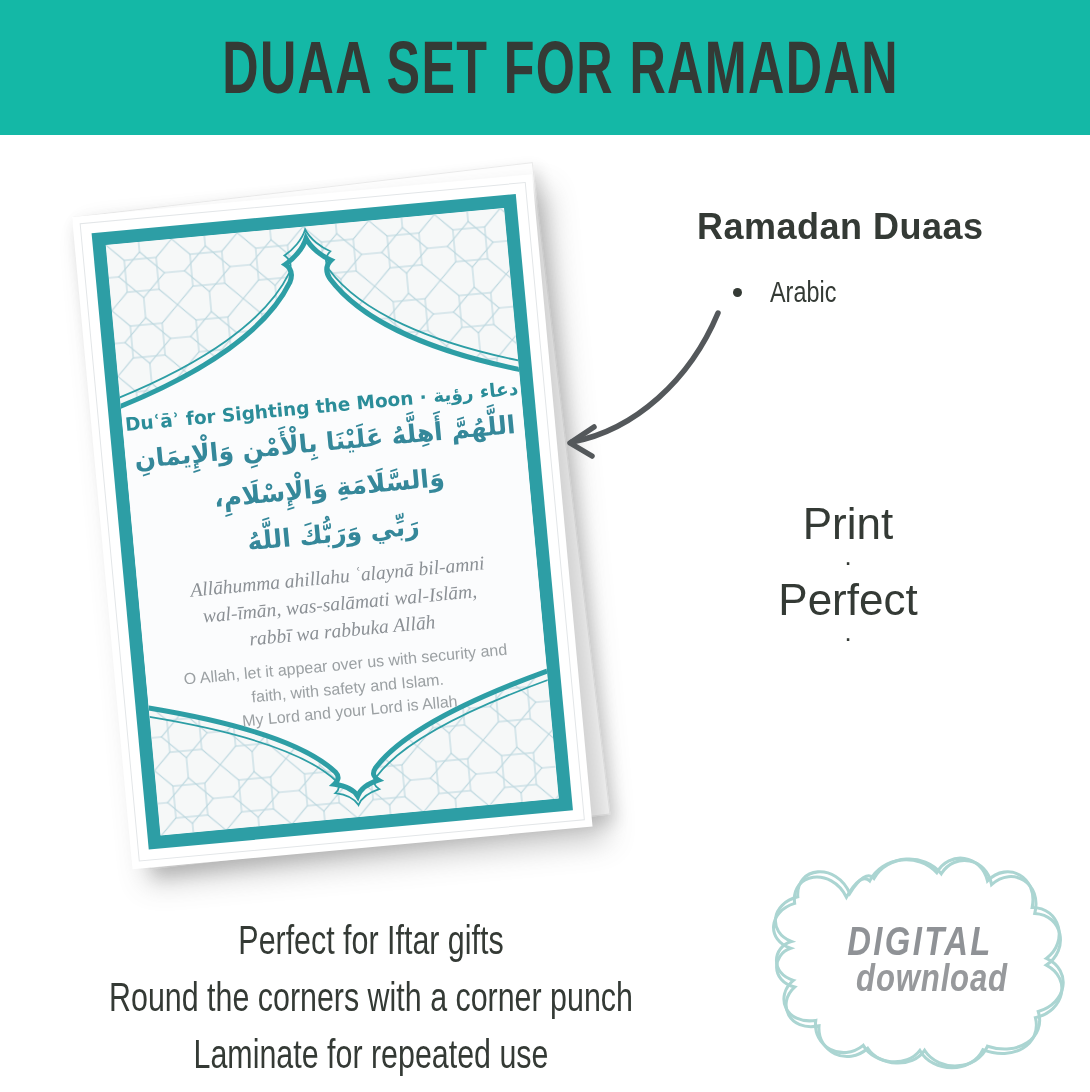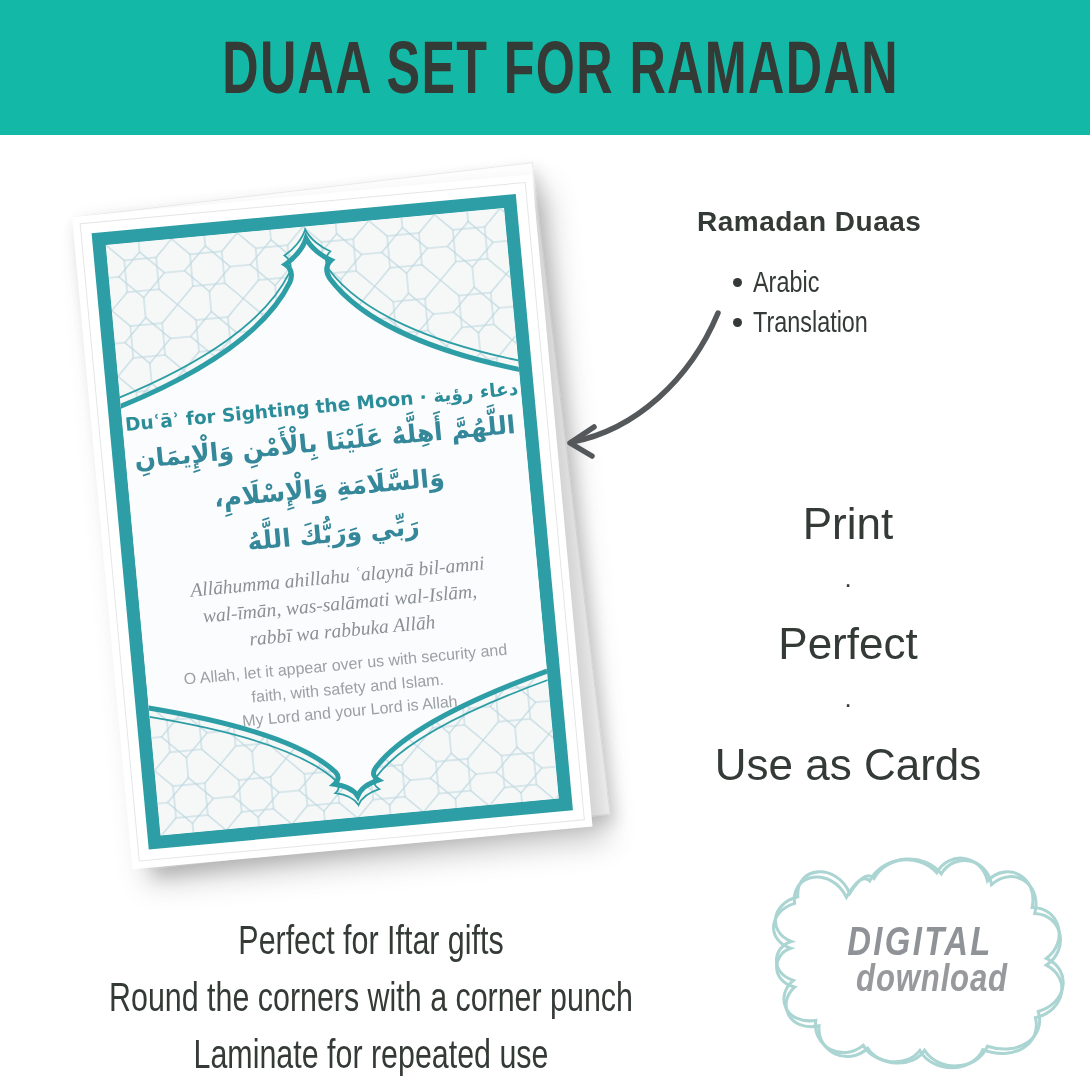--- a/index.html
+++ b/index.html
@@ -31,29 +31,29 @@
             font-family:"Liberation Serif",serif;font-style:italic;font-size:19.5px;
             line-height:27px;color:#8b9095;}
   .translation{position:absolute;left:0;right:0;top:428px;text-align:center;
                font-size:16px;line-height:23.5px;color:#9ba0a3;}
 
   
   .arrow{position:absolute;left:540px;top:295px;width:200px;height:170px;}
 
   
   .features{position:absolute;left:697px;top:206px;}
-  .features h2{margin:0;font-size:28px;font-weight:700;letter-spacing:.5px;color:#343a35;}
+  .features h2{margin:0;font-size:36px;font-weight:700;letter-spacing:.5px;color:#343a35;}
   .features ul{list-style:none;margin:24px 0 0 36px;padding:0;}
-  .features li{display:flex;align-items:center;gap:11px;height:40px;}
+  .features li{display:flex;align-items:center;gap:28px;height:40px;}
   .bullet-dot{width:9px;height:9px;border-radius:50%;background:#343a35;flex:none;}
   .feature-label{font-size:30px;color:#343a35;transform:scaleX(.78);transform-origin:left center;white-space:nowrap;}
 
   
   .usage{position:absolute;left:678px;top:500px;width:340px;display:flex;flex-direction:column;
-         align-items:center;gap:26px;color:#343a35;}
+         align-items:center;gap:4px;color:#343a35;}
   .usage .step{font-size:44px;line-height:1.08;white-space:nowrap;}
   .usage .sep{font-size:26px;line-height:.8;}
 
   
   .badge{position:absolute;left:750px;top:836px;width:340px;height:250px;font-style:italic;}
   .splat{position:absolute;inset:0;width:100%;height:100%;display:block;}
   .badge .digital{position:absolute;left:0;right:0;top:82px;text-align:center;font-size:41px;
                   font-weight:700;letter-spacing:3px;color:#8f9296;transform:scaleX(.8);white-space:nowrap;}
   .badge .download{position:absolute;left:24px;right:0;top:121px;text-align:center;font-size:38px;
                    font-weight:700;letter-spacing:1px;color:#97999c;transform:scaleX(.82);white-space:nowrap;}
@@ -136,33 +136,28 @@
     </g>
   </svg>
 
   <section class="features">
     <h2>Ramadan Duaas</h2>
     <ul>
       <li>
         <span class="bullet-dot"></span>
         <span class="feature-label">Arabic</span>
       </li>
-      <li>
-        <span class="bullet-dot"></span>
-        <span class="feature-label">Translation</span>
-      </li>
     </ul>
   </section>
 
   <section class="usage">
     <div class="step">Print</div>
     <div class="sep">·</div>
     <div class="step">Perfect</div>
     <div class="sep">·</div>
-    <div class="step">Use as Cards</div>
   </section>
 
   <div class="badge">
     <svg class="splat" viewBox="0 0 335 245" preserveAspectRatio="none" aria-hidden="true">
       <defs>
         <path id="splatP" d="M95,60 C80,30 40,36 44,66 C18,74 16,102 40,110 C22,116 20,142 44,148
              C26,164 38,192 68,186 C66,212 96,226 116,208 C128,226 160,228 172,210
              C186,232 224,230 234,206 C264,216 292,198 284,172 C312,164 318,132 292,120
              C314,104 306,70 278,70 C284,40 254,24 234,44 C228,18 196,14 184,36
              C166,16 130,20 118,44 C112,38 104,44 95,60 Z"></path>

